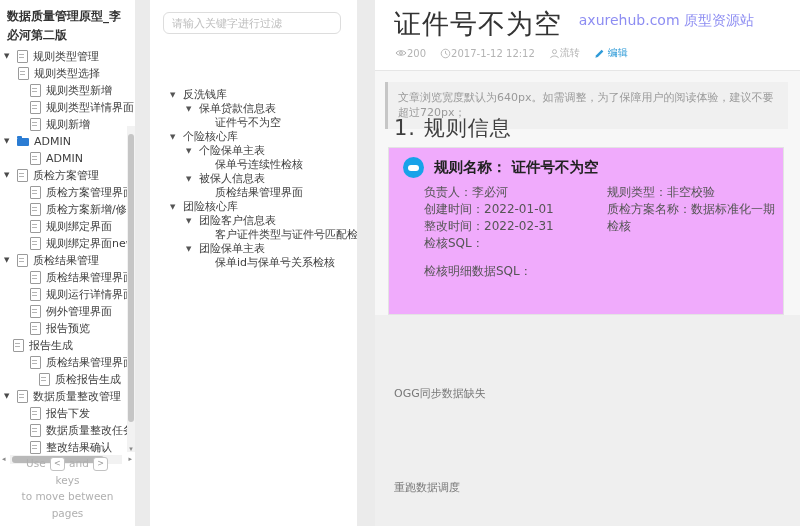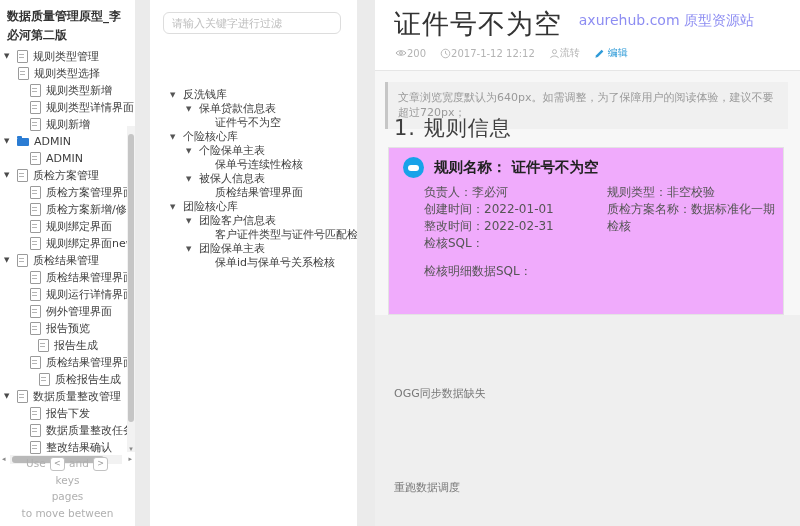--- a/index.html
+++ b/index.html
@@ -135,21 +135,21 @@
         <span class="lbl">规则运行详情界面</span>
       </div>
       <div class="tree-row" style="padding-left: 30px;">
         <span class="ic-page"></span>
         <span class="lbl">例外管理界面</span>
       </div>
       <div class="tree-row" style="padding-left: 30px;">
         <span class="ic-page"></span>
         <span class="lbl">报告预览</span>
       </div>
-      <div class="tree-row" style="padding-left: 38px;">
+      <div class="tree-row" style="padding-left: 13px;">
         <span class="ic-page"></span>
         <span class="lbl">报告生成</span>
       </div>
       <div class="tree-row" style="padding-left: 30px;">
         <span class="ic-page"></span>
         <span class="lbl">质检结果管理界面new</span>
       </div>
       <div class="tree-row" style="padding-left: 30px; margin-left: 9px;">
         <span class="ic-page"></span>
         <span class="lbl">质检报告生成</span>
@@ -184,22 +184,22 @@
   <span class="sb-harrow r">▸</span>
 
   <div class="sb-footer">
     <div>
       <span>Use</span>
       <span class="key">&lt;</span>
       <span>and</span>
       <span class="key">&gt;</span>
     </div>
     <div>keys</div>
+    <div>to move between</div>
     <div>pages</div>
-    <div>to move between</div>
   </div>
 </div>
 
 <div class="panel-mid">
   <input class="search-input" type="text" placeholder="请输入关键字进行过滤" style="">
   <div class="tree mid-tree">
       <div class="tree-row" style="padding-left: 20px;">
         <span class="arrow">▼</span>
         <span class="lbl">反洗钱库</span>
       </div>

